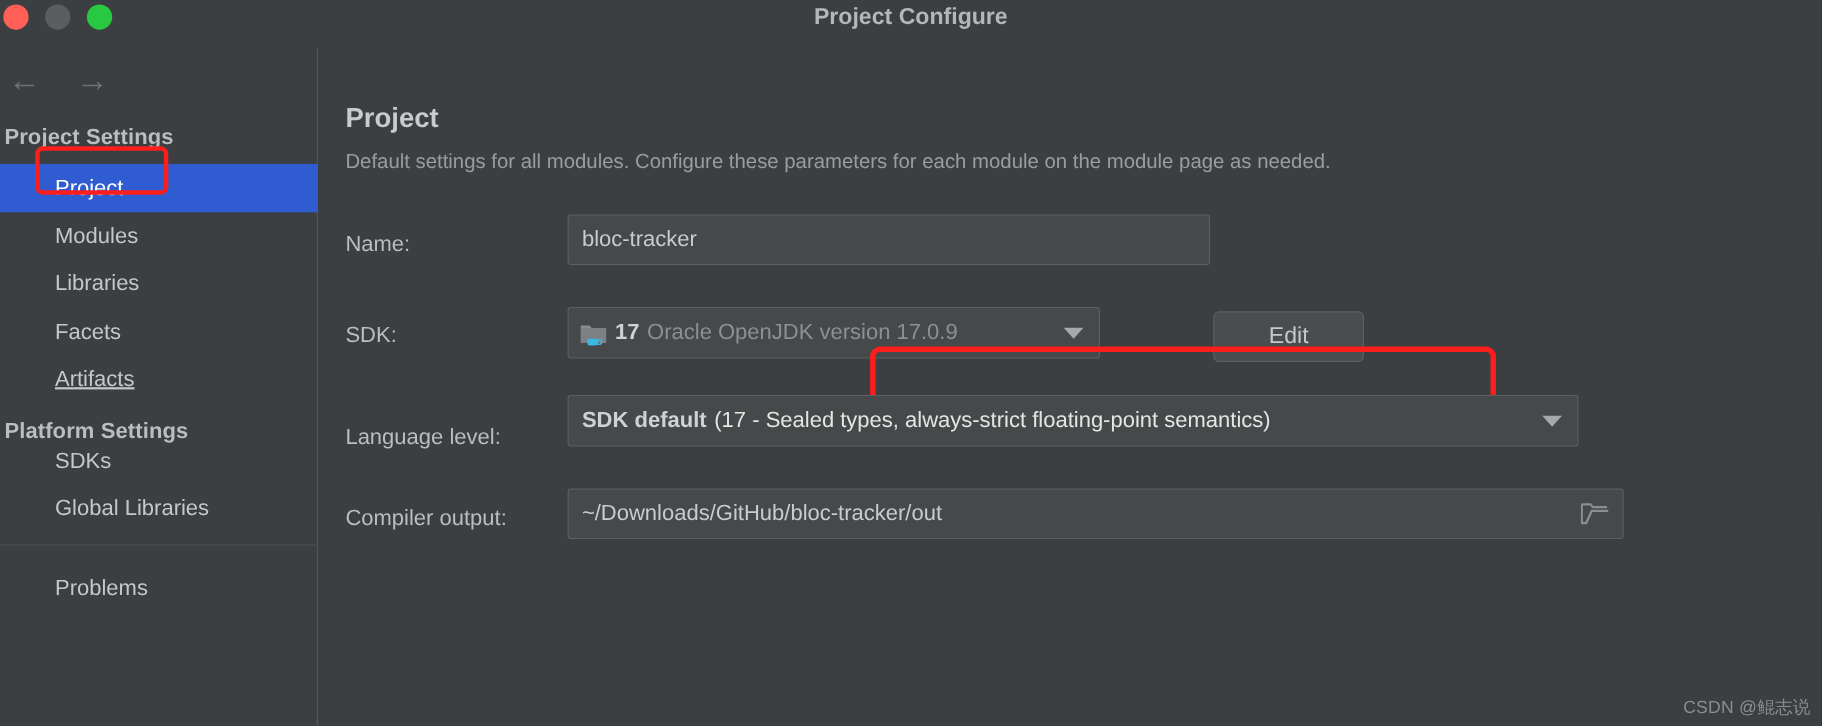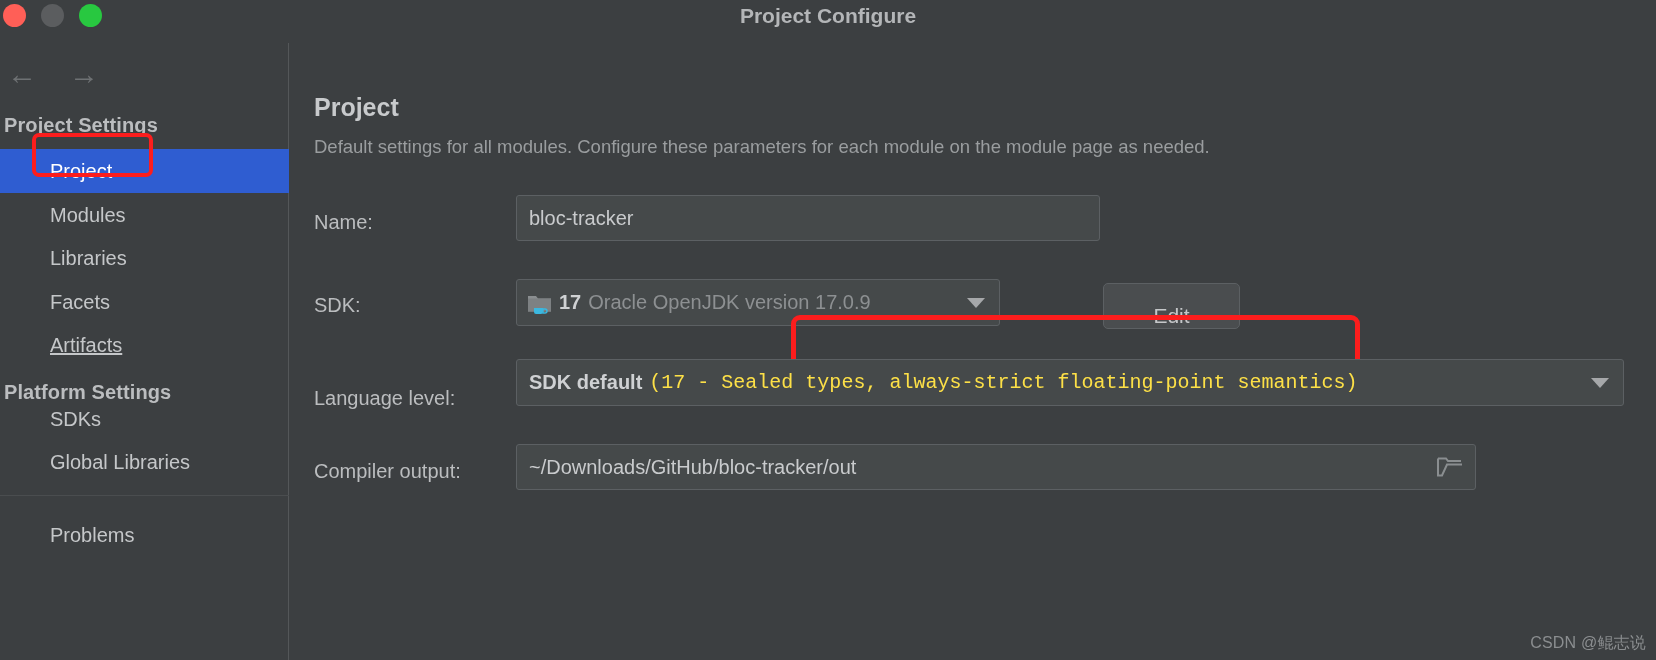--- a/index.html
+++ b/index.html
@@ -200,40 +200,40 @@
   }
 
   .btn {
     position: absolute;
     background: #4a4d4f;
     border: 1px solid #5c6063;
     border-radius: 5px;
     color: #c5c7c9;
     font-size: 21px;
     display: flex;
-    align-items: flex-end;
+    align-items: center;
     justify-content: center;
   }
   .btn-edit { left: 813px; top: 240px; width: 137px; height: 46px; }
 
   
   .annot-sdk {
     position: absolute;
     left: 501px; top: 272px;
     width: 569px; height: 77px;
     border: 5px solid #fc1d1d;
     border-radius: 9px;
     pointer-events: none;
   }
 
   
   .lbl-lang   { left: 24px; top: 332px; margin-top: 12px; }
-  .fld-lang   { left: 226px; top: 316px; width: 1108px; height: 47px; padding: 0 12px; }
+  .fld-lang   { left: 226px; top: 316px; width: 919px; height: 47px; padding: 0 12px; }
   .lang-main  { color: #cfd1d3; font-weight: bold; margin-right: 7px; }
-  .lang-sub   { color: #fde047; font-family: Liberation Mono, monospace; }
+  .lang-sub   { color: #e5e5e5; }
 
   
   .lbl-comp   { left: 24px; top: 417px; }
   .fld-comp   { left: 226px; top: 401px; width: 960px; height: 46px; padding: 0 12px; }
   .browse-icon {
     position: absolute;
     right: 12px; top: 50%;
     transform: translateY(-50%);
     width: 26px; height: 21px;
   }

